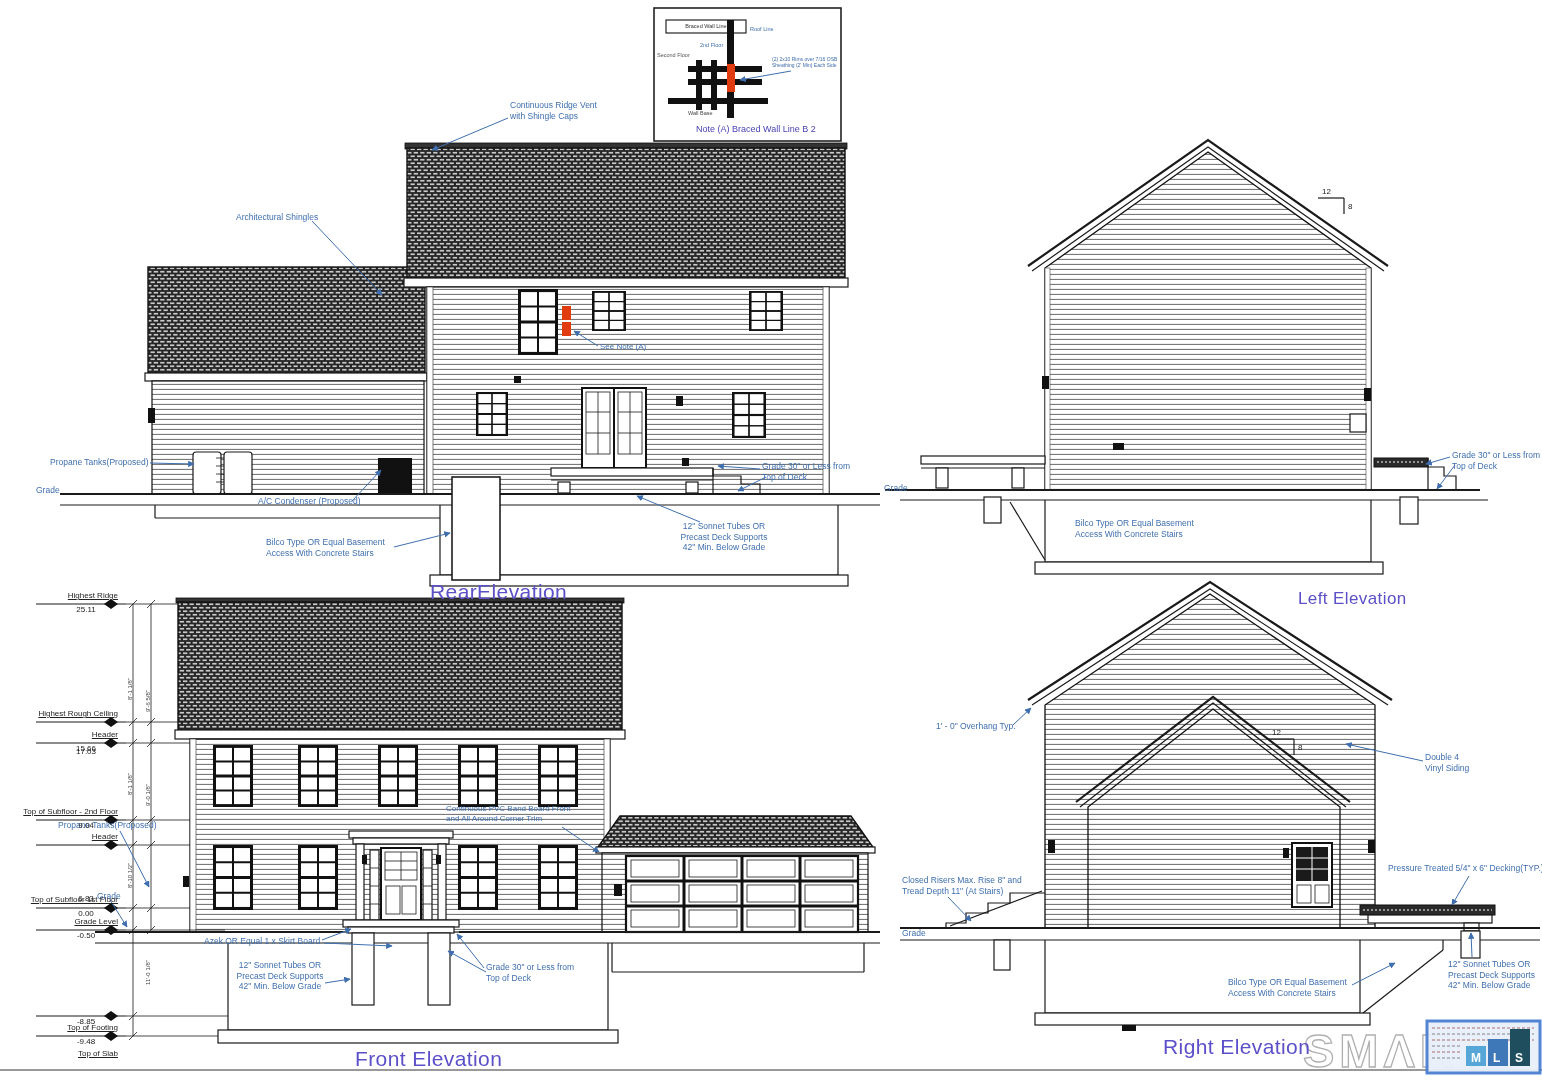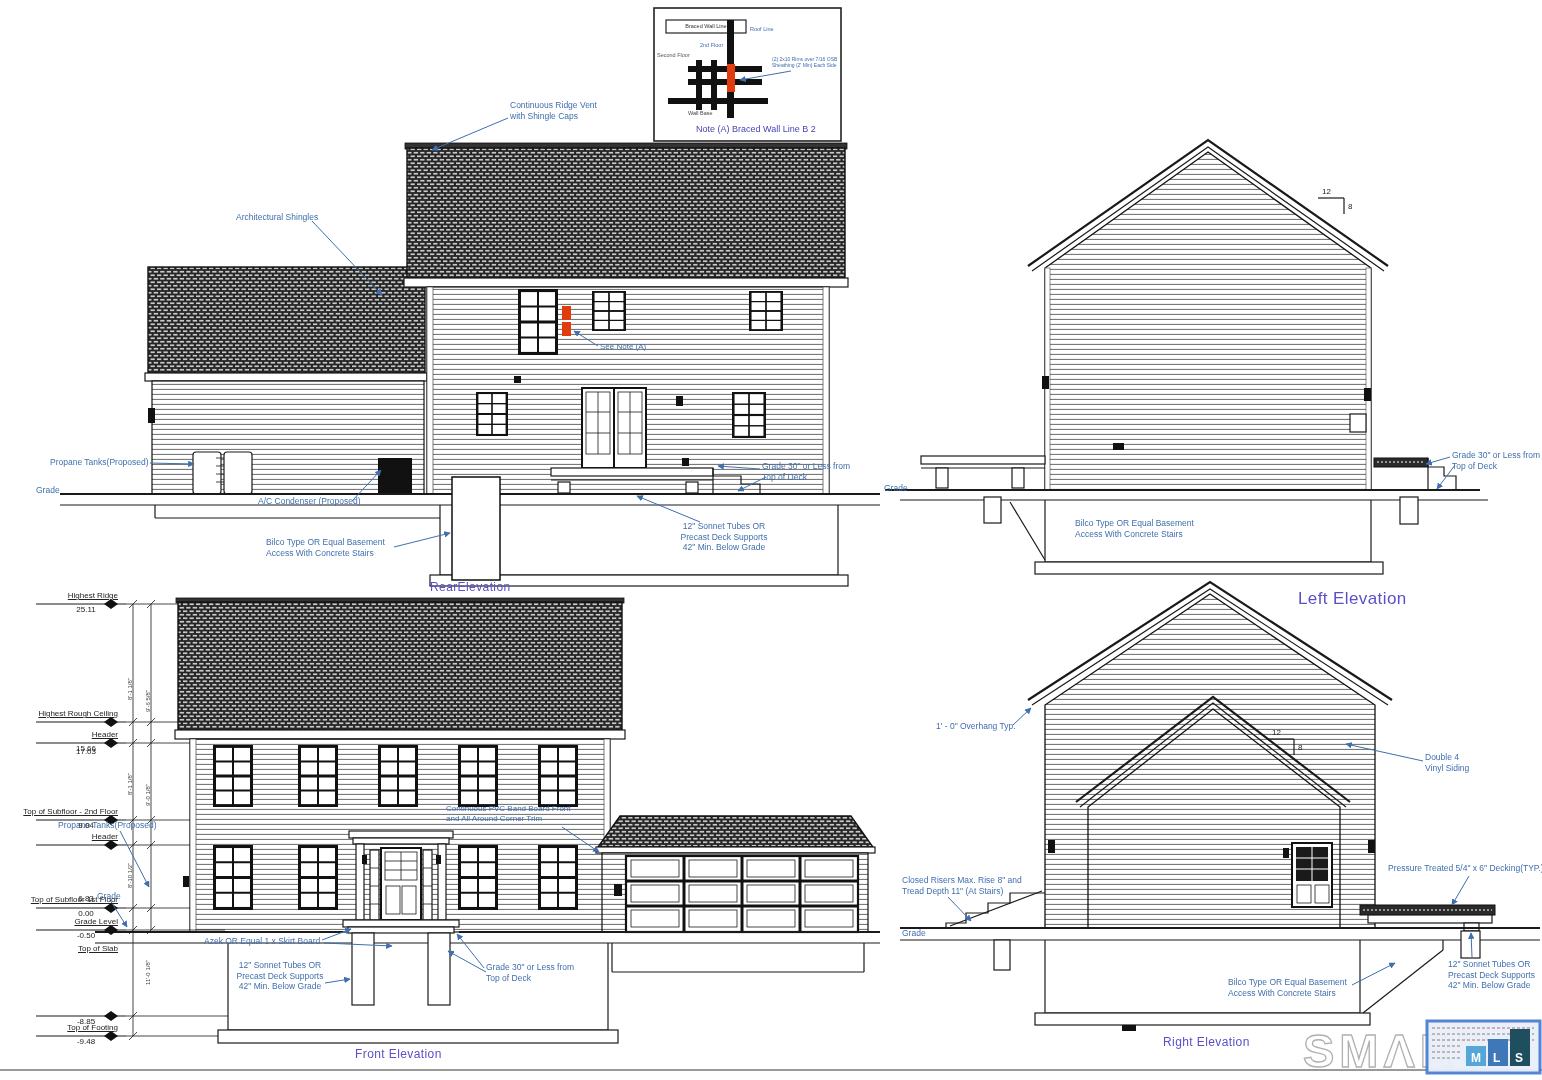--- a/index.html
+++ b/index.html
@@ -2,21 +2,21 @@
 <html><head>
 <meta charset="utf-8">
 <style>
   html,body{margin:0;padding:0;background:#fff;}
   #sheet{position:relative;width:1542px;height:1080px;background:#ffffff;overflow:hidden;
          font-family:"Liberation Sans",sans-serif;}
   #art{position:absolute;left:0;top:0;}
   .ann{position:absolute;color:#3f6fae;font-size:8.5px;line-height:1.25;white-space:pre-line;z-index:5;}
   .c{text-align:center;}
   .tiny{font-size:5.5px;line-height:1.15;}
-  .ttl{position:absolute;color:#5b50c8;font-size:12px;letter-spacing:.4px;z-index:5;}
+  .ttl{position:absolute;color:#5b50c8;font-size:21px;letter-spacing:.4px;z-index:5;}
   .mklbl{position:absolute;left:6px;width:112px;text-align:right;font-size:8px;color:#222;
          white-space:nowrap;overflow:visible;z-index:5;text-decoration:underline;}
   .mkval{position:absolute;left:62px;width:48px;text-align:center;font-size:8px;color:#222;z-index:5;}
   .dim{position:absolute;color:#444;font-size:6px;transform:rotate(-90deg);
        transform-origin:left top;white-space:nowrap;z-index:5;}
   svg text{font-family:"Liberation Sans",sans-serif;}
 </style>
 </head>
 <body>
 
@@ -461,21 +461,21 @@
     <div class="mklbl" style="top: 730px;">Header</div>
     <div class="mkval" style="top: 744px;">15.66</div>
     <div class="mklbl" style="top: 807px;">Top of Subfloor - 2nd Floor</div>
     <div class="mkval" style="top: 821px;">9.04</div>
     <div class="mklbl" style="top: 832px;">Header</div>
     <div class="mkval" style="top: 846px; margin-top: 48px;">6.83</div>
     <div class="mklbl" style="top: 895px;">Top of Subfloor 1st Floor</div>
     <div class="mkval" style="top: 909px;">0.00</div>
     <div class="mklbl" style="top: 917px;">Grade Level</div>
     <div class="mkval" style="top: 931px;">-0.50</div>
-    <div class="mklbl" style="top: 944px; text-align: right;">Top of Slab</div>
+    <div class="mklbl" style="top: 1049px; text-align: right;">Top of Slab</div>
     <div class="mkval" style="top: 1017px;">-8.85</div>
     <div class="mklbl" style="top: 1023px;">Top of Footing</div>
     <div class="mkval" style="top: 1037px;">-9.48</div>
     <div class="dim" style="left: 127px; top: 700px;">8'-1 1/8"</div>
     <div class="dim" style="left: 145px; top: 712px;">9'-6 5/8"</div>
     <div class="dim" style="left: 127px; top: 795px;">8'-1 1/8"</div>
     <div class="dim" style="left: 145px; top: 806px;">9'-0 1/8"</div>
     <div class="dim" style="left: 127px; top: 888px;">8'-10 1/2"</div>
     <div class="dim" style="left: 145px; top: 985px;">11'-0 1/8"</div>
   </div>

